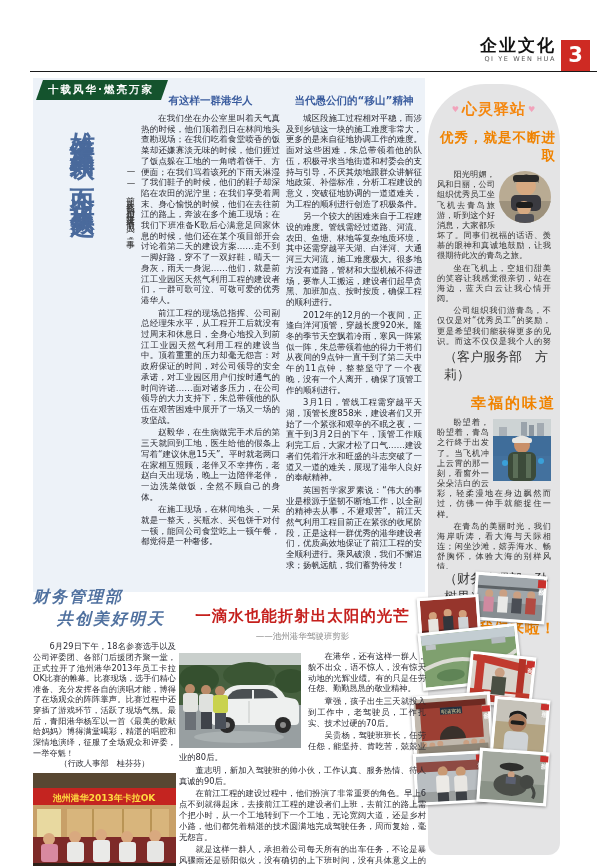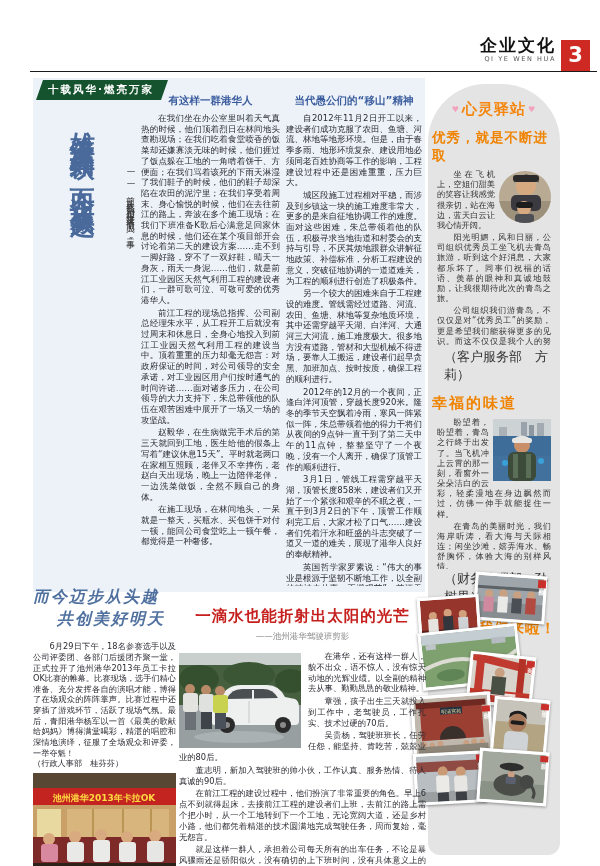--- a/index.html
+++ b/index.html
@@ -25,41 +25,41 @@
   .fcol{position:absolute;top:16px;height:492px;overflow:hidden;}
   .fcol1{left:108px;width:139px;}
   .fcol2{left:253px;width:136px;}
   .fcol-header{font-size:10.5px;font-weight:bold;color:#3a5c9e;text-align:center;margin:0 0 5px;}
   .fcol p{margin:0 0 2px;text-indent:2em;font-size:8.5px;line-height:1.26;text-align:justify;color:#2b2b33;}
   
   .capsule{position:absolute;left:428px;top:84px;width:132px;height:771px;background:#e4e4e5;
            border-radius:58px 58px 12px 12px;}
   .station-title{margin-top:16px;text-align:center;font-size:15px;font-weight:bold;color:#f5870f;letter-spacing:1px;}
   .heart{color:#f2a3bb;font-size:8px;vertical-align:middle;padding:0 2px;}
-  .side-h{ text-align:left;font-size:13.5px;font-weight:bold;color:#f08300;letter-spacing:1px;margin:10px 4px 4px;font-family:Liberation Serif, serif;}
+  .side-h{ text-align:right;font-size:13.5px;font-weight:bold;color:#f08300;letter-spacing:1px;margin:10px 4px 4px;font-family:Liberation Serif, serif;}
   .side-h2{font-size:15px;letter-spacing:2px;}
   .side-body{padding:0 9px;font-size:8.2px;line-height:1.24;text-align:justify;color:#333;overflow:hidden;}
   .side-body p{margin:0 0 2px;text-indent:2em;}
   .side-byline{padding:1px 12px 0 16px;text-align:left;font-size:13px;color:#333;}
   .b1{height:178px;} .b2{height:152px;}
   .circ-photo{float:right;width:52px;height:52px;border-radius:50%;overflow:hidden;margin:2px 0 2px 4px;}
   .sea-photo{float:right;width:58px;height:62px;overflow:hidden;margin:2px 0 2px 4px;}
   
   .collage{position:absolute;left:412px;top:570px;width:142px;height:290px;}
   .snap{position:absolute;background:#fff;padding:3px;box-shadow:0 1px 3px rgba(0,0,0,.4);}
   .snap .pic{display:block;}
   .tag{position:absolute;right:1px;top:4px;writing-mode:vertical-rl;text-orientation:upright;
        background:#c9302c;color:#fff;font-size:6px;line-height:1;padding:2px 1px;letter-spacing:1px;}
   
   .karaoke{position:absolute;left:33px;top:586px;width:143px;}
   .kara-h{font-family:"DejaVu Serif",serif;font-style:italic;font-weight:bold;color:#50719f;
           font-size:16px;letter-spacing:2px;line-height:1.35;margin:0;}
   .kara-h .ind{display:block;padding-left:24px;}
   .kara-body{margin-top:12px;font-size:8.2px;line-height:1.3;text-align:justify;text-indent:2em;color:#2b2b33;}
-  .kara-byline{text-align:left;font-size:8.2px;color:#2b2b33;}
+  .kara-byline{text-align:center;font-size:8.2px;color:#2b2b33;}
   .kara-photo{margin-top:4px;width:143px;height:118px;}
   
   .driver{position:absolute;left:179px;top:606px;width:247px;}
   .drv-h{margin:0;text-align:center;font-size:15.5px;font-weight:bold;color:#c5201d;letter-spacing:1px;}
   .drv-sub{text-align:center;font-size:8.5px;color:#8a8a8a;margin:4px 0 8px;}
   .drv-photo{float:left;width:122px;height:95px;margin:2px 7px 3px 0;}
   .drv-body p{margin:0 0 2px;text-indent:2em;font-size:8.3px;line-height:1.3;text-align:justify;color:#2b2b33;}
 </style>
 </head>
 <body>
@@ -81,21 +81,20 @@
     <div class="fcol fcol1">
       <div class="fcol-header">有这样一群港华人</div>
       <p>在我们坐在办公室里叫着天气真热的时候，他们顶着烈日在林间地头查勘现场；在我们吃着食堂喷香的饭菜却还嫌寡淡无味的时候，他们捱过了饭点躲在工地的一角啃着饼干、方便面；在我们骂着该死的下雨天淋湿了我们鞋子的时候，他们的鞋子却深陷在农田的泥泞里；在我们享受着周末、身心愉悦的时候，他们在去往前江的路上，奔波在多个施工现场；在我们下班准备K歌后心满意足回家休息的时候，他们还在某个项目部开会讨论着第二天的建设方案……走不到一脚好路，穿不了一双好鞋，晴天一身灰，雨天一身泥……他们，就是前江工业园区天然气利用工程的建设者们，一群可歌可泣、可敬可爱的优秀港华人。</p>
       <p>前江工程的现场总指挥、公司副总经理朱水平，从工程开工后就没有过周末和休息日，全身心地投入到前江工业园天然气利用工程的建设当中。顶着重重的压力却毫无怨言：对政府保证的时间，对公司领导的安全承诺，对工业园区用户们按时通气的时间许诺……面对诸多压力，在公司领导的大力支持下，朱总带领他的队伍在艰苦困难中展开了一场又一场的攻坚战。</p>
       <p>赵毅华，在生病做完手术后的第三天就回到工地，医生给他的假条上写着“建议休息15天”。平时就老两口在家相互照顾，老伴又不幸摔伤，老赵白天出现场，晚上一边陪伴老伴，一边洗菜做饭，全然不顾自己的身体。</p>
       <p>在施工现场，在林间地头，一呆就是一整天，买瓶水、买包饼干对付一顿，能回公司食堂吃上一顿午餐，都觉得是一种奢侈。</p>
     </div>
 
     <div class="fcol fcol2">
       <div class="fcol-header">当代愚公们的“移山”精神</div>
-      <p>自2012年11月2日开工以来，建设者们成功克服了农田、鱼塘、河流、林地等地形环境。但是，由于春季多雨、地形环境复杂、建设用地必须同老百姓协商等工作的影响，工程建设过程中还是困难重重，压力巨大。</p>
       <p>城区段施工过程相对平稳，而涉及到乡镇这一块的施工难度非常大，更多的是来自征地协调工作的难度。面对这些困难，朱总带领着他的队伍，积极寻求当地街道和村委会的支持与引导，不厌其烦地跟群众讲解征地政策、补偿标准，分析工程建设的意义，突破征地协调的一道道难关，为工程的顺利进行创造了积极条件。</p>
       <p>另一个较大的困难来自于工程建设的难度。管线需经过道路、河流、农田、鱼塘、林地等复杂地质环境，其中还需穿越平天湖、白洋河、大通河三大河流，施工难度极大。很多地方没有道路，管材和大型机械不得进场，要靠人工搬运，建设者们起早贪黑、加班加点、按时按质，确保工程的顺利进行。</p>
       <p>2012年的12月的一个夜间，正逢白洋河顶管，穿越长度920米。隆冬的季节天空飘着冷雨，寒风一阵紧似一阵，朱总带领着他的得力干将们从夜间的9点钟一直干到了第二天中午的11点钟，整整坚守了一个夜晚，没有一个人离开，确保了顶管工作的顺利进行。</p>
       <p>3月1日，管线工程需穿越平天湖，顶管长度858米，建设者们又开始了一个紧张和艰辛的不眠之夜，一直干到3月2日的下午，顶管工作顺利完工后，大家才松了口气……建设者们凭着汗水和旺盛的斗志突破了一道又一道的难关，展现了港华人良好的奉献精神。</p>
       <p>英国哲学家罗素说：“伟大的事业是根源于坚韧不断地工作，以全副的精神去从事，不避艰苦”。前江天然气利用工程目前正在紧张的收尾阶段，正是这样一群优秀的港华建设者们，优质高效地保证了前江工程的安全顺利进行。乘风破浪，我们不懈追求；扬帆远航，我们蓄势待发！</p>
 
     </div>
   </div>
 
   <div class="capsule">
@@ -111,22 +110,22 @@
           <rect y="30" width="52" height="22" fill="#9d917c"></rect>
           <circle cx="27" cy="15" r="10" fill="#d7a981"></circle>
           <path d="M15 12 Q27 -4 40 12 L38 7 Q27 0 17 7 Z" fill="#222"></path>
           <rect x="14" y="4" width="26" height="7" rx="3" fill="#2a2a2a"></rect>
           <rect x="12" y="24" width="30" height="16" rx="5" fill="#3a3a40"></rect>
           <circle cx="25" cy="37" r="7" fill="#d7a981"></circle>
           <rect x="17" y="31" width="17" height="6" rx="3" fill="#1d1d1d"></rect>
           <rect x="16" y="43" width="19" height="9" rx="3" fill="#4e4e55"></rect>
         </svg>
       </span>
+      <p>阳光明媚，风和日丽，公司组织优秀员工坐飞机去青岛旅游，听到这个好消息，大家都乐坏了。同事们祝福的话语、羡慕的眼神和真诚地鼓励，让我很期待此次的青岛之旅。</p>
       <p>坐在飞机上，空姐们甜美的笑容让我感觉很亲切，站在海边，蓝天白云让我心情开阔。</p>
-      <p>阳光明媚，风和日丽，公司组织优秀员工坐飞机去青岛旅游，听到这个好消息，大家都乐坏了。同事们祝福的话语、羡慕的眼神和真诚地鼓励，让我很期待此次的青岛之旅。</p>
       <p>公司组织我们游青岛，不仅仅是对“优秀员工”的奖励，更是希望我们能获得更多的见识。而这不仅仅是我个人的努力，也是集体努力的结果。</p>
 
     </div>
     <div class="side-byline">（客户服务部　方莉）</div>
 
     <div class="side-h side-h2">幸福的味道</div>
     <div class="side-body b2">
       <span class="sea-photo">
         <svg width="58" height="62" viewBox="0 0 58 62">
           <rect width="58" height="20" fill="#cdd3d4"></rect>
@@ -262,21 +261,21 @@
           <rect x="29" y="14" width="2" height="8" fill="#2e2e2c"></rect>
         <circle cx="30" cy="22" r="3.5" fill="#caa083"></circle>
           <rect x="25" y="24" width="10" height="7" fill="#5b6070"></rect>
       </svg>
       <span class="tag">掠影</span>
     </div>
   </div>
 
   <div class="karaoke">
     <h3 class="kara-h">
-      <span>而今迈步从头越</span>
+      <span>财务管理部</span>
       <span class="ind">共创美好明天</span>
     </h3>
     <div class="kara-body">6月29日下午，18名参赛选手以及公司评委团、各部门后援团齐聚一堂，正式拉开了池州港华2013年员工卡拉OK比赛的帷幕。比赛现场，选手们精心准备、充分发挥各自的演唱才能，博得了在场观众的阵阵掌声。比赛过程中还穿插了游戏环节，活跃了现场气氛。最后，青阳港华杨军以一首《最美的歌献给妈妈》博得满堂喝彩，精湛的唱腔和深情地演绎，征服了全场观众和评委，一举夺魁！</div>
     <div class="kara-byline">（行政人事部　桂芬芬）</div>
     <div class="kara-photo">
       <svg width="143" height="118" viewBox="0 0 143 118">
         <rect width="143" height="118" fill="#c8a068"></rect>
         <rect width="143" height="15" fill="#584732"></rect>
         <rect y="15" width="143" height="17" fill="#c42420"></rect>
         <text x="71" y="28" font-size="9" font-weight="bold" fill="#ffd940" text-anchor="middle">池州港华2013年卡拉OK</text>
@@ -331,21 +330,21 @@
             <rect x="4" y="40" width="15" height="19" rx="3" fill="#e3e4e0"></rect>
           <rect x="6" y="59" width="11" height="18" fill="#6b7076"></rect>
           <circle cx="27" cy="37" r="5" fill="#b98a68"></circle>
             <rect x="20" y="41" width="15" height="18" rx="3" fill="#dfe1de"></rect>
           <rect x="22" y="59" width="11" height="17" fill="#3f434a"></rect>
           <circle cx="41" cy="38" r="5" fill="#b98a68"></circle>
             <rect x="34" y="42" width="15" height="18" rx="3" fill="#c9d24e"></rect>
           <rect x="36" y="60" width="11" height="16" fill="#4a5059"></rect>
         </svg>
       </span>
-      <p>在港华，还有这样一群人，貌不出众，语不惊人，没有惊天动地的光辉业绩。以全副的精神去从事、勤勤恳恳的敬业精神。</p>
+      <p>在港华，还有这样一群人，貌不出众，语不惊人，没有惊天动地的光辉业绩。有的只是任劳任怨、勤勤恳恳的敬业精神。</p>
       <p>章强，孩子出生三天就投入到工作中，老驾驶员，工作扎实、技术过硬的70后。</p>
       <p>吴贵杨，驾驶班班长，任劳任怨，能坚持、肯吃苦，兢兢业业的80后。</p>
       <p>董志明，新加入驾驶班的帅小伙，工作认真、服务热情、待人真诚的90后。</p>
       <p>在前江工程的建设过程中，他们扮演了非常重要的角色。早上6点不到就得起床，去接前江工程的建设者们上班，去前江的路上需个把小时，从一个工地转到下一个工地，无论宽阔大道，还是乡村小路，他们都凭着精湛的技术圆满地完成驾驶任务，周而复始，毫无怨言。</p>
       <p>就是这样一群人，承担着公司每天所有的出车任务，不论是暴风骤雨还是骄阳似火，没有确切的上下班时间，没有具体意义上的周末，经常加班加点，但他们丝毫不会懈怠，就这样日复一日地重复着平凡又普通的工作，就这样感动着他们身边的每一位港华人。</p>
     </div>
 
   </div>
 
 </div>

